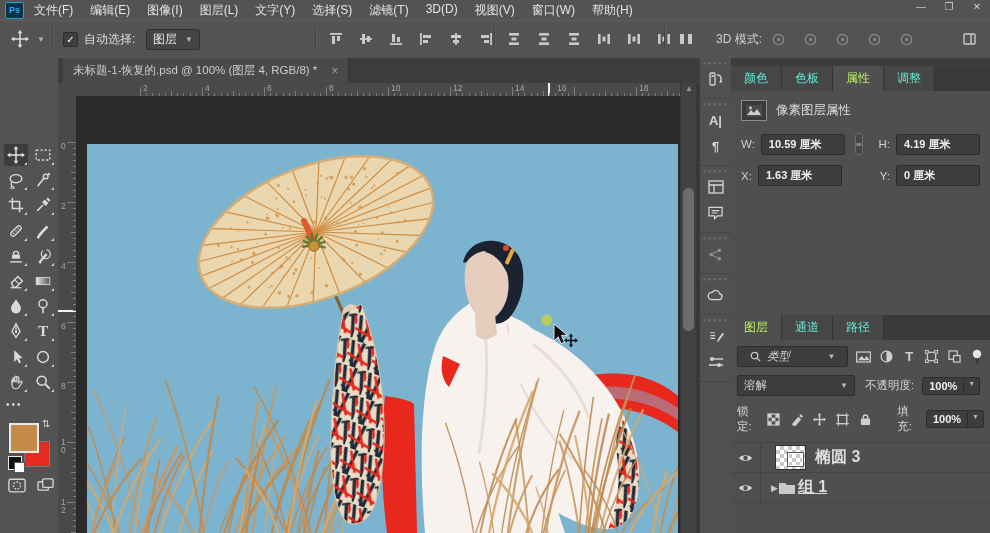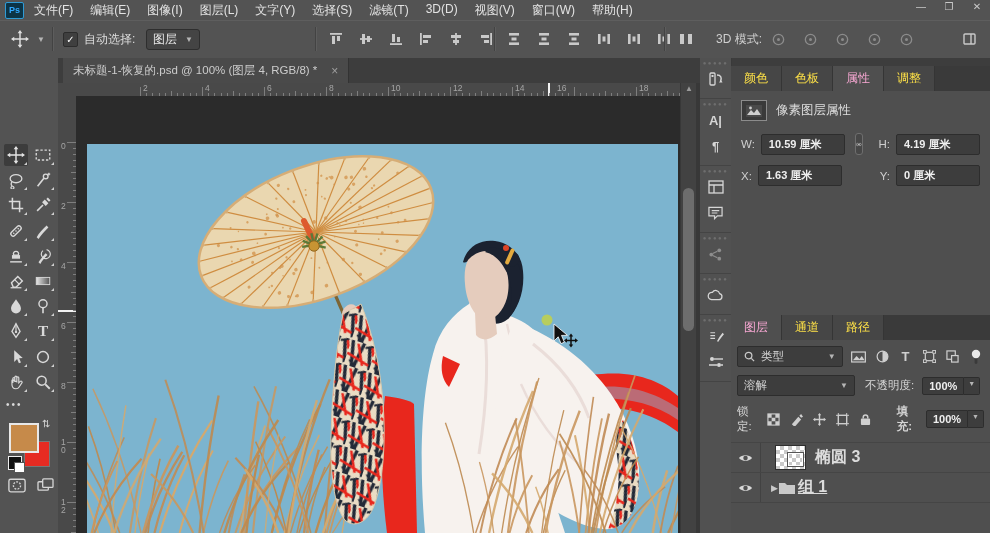--- a/index.html
+++ b/index.html
@@ -66,41 +66,41 @@
   #dock-divider{position:absolute;left:638px;top:25px;bottom:0;width:4px;background:#383838;}
   
   #dock{position:absolute;left:700px;top:58px;width:290px;height:475px;background:#3d3d3d;}
   #dock-strip{position:absolute;left:0;top:0;width:31px;height:475px;background:#515151;border-right:1px solid #3a3a3a;}
   .strip-group{border-bottom:1px solid #444;padding:2px 0 6px 0;}
   .strip-dots{text-align:center;color:#6e6e6e;font-size:6px;letter-spacing:1.5px;line-height:6px;}
   .strip-icon{width:31px;height:26px;display:flex;align-items:center;justify-content:center;color:#d6d6d6;font-size:15px;}
   .strip-icon.dim{opacity:.45;}
   #panels{position:absolute;left:31px;top:0;width:259px;height:475px;}
   .tabbar{height:25px;background:#3a3a3a;display:flex;align-items:flex-end;}
-  .ptab{height:25px;display:flex;align-items:center;padding:0 13px;font-size:12px;color:#fde047;background:#464646;
+  .ptab{height:25px;display:flex;align-items:center;padding:0 13px;font-size:12px;color:#5eead4;background:#464646;
         border-right:1px solid #353535;}
-  .ptab.active{background:#4f4f4f;color:#f9a8d4;}
+  .ptab.active{background:#4f4f4f;color:#bef264;}
   .tabfill{flex:1;height:25px;background:#3a3a3a;}
   .pbody{background:#4f4f4f;}
   
   #panelA{position:absolute;left:0;top:8px;width:259px;height:249px;}
   #panelA .pbody{height:224px;}
   #propheader{display:flex;align-items:center;gap:9px;padding:9px 10px 7px 10px;font-size:12.5px;color:#dedede;}
   #prop-thumb{width:24px;height:19px;background:#3a3a3a;border:1px solid #8c8c8c;display:flex;align-items:center;justify-content:center;}
   .fieldrow{display:flex;align-items:center;padding:5px 10px;gap:6px;font-size:11.5px;color:#cfcfcf;}
   .fbox{background:#3d3d3d;border:1px solid #2d2d2d;border-radius:2px;padding:2px 7px;min-width:68px;
         color:#efefef;font-weight:bold;font-size:11px;}
   #linkbox{width:26px;height:20px;background:#474747;border:1px solid #6e6e6e;border-radius:3px;min-width:0;
            display:flex;align-items:center;justify-content:center;padding:0;margin:0 4px;}
   
   #panelB{position:absolute;left:0;top:257px;width:259px;height:218px;}
   #panelB .pbody{height:193px;overflow:hidden;}
   .lrow{display:flex;align-items:center;gap:8px;padding:4px 6px;font-size:11.5px;color:#d5d5d5;}
   #filter-field{display:flex;align-items:center;gap:6px;background:#3d3d3d;border:1px solid #2d2d2d;border-radius:2px;
-                padding:2px 6px;width:112px;}
+                padding:2px 12px;width:112px;font-style:italic;}
   .ficon{width:19px;display:flex;justify-content:center;align-items:center;}
   #blend-select{display:flex;align-items:center;background:#3d3d3d;border:1px solid #2d2d2d;border-radius:2px;
                 padding:2px 6px;width:104px;justify-content:space-between;}
   .valbox{background:#3d3d3d;border:1px solid #2d2d2d;border-radius:2px 0 0 2px;padding:2px 6px;font-weight:bold;font-size:11px;color:#efefef;}
   .valcaret{background:#3d3d3d;border:1px solid #2d2d2d;border-left:none;border-radius:0 2px 2px 0;padding:2px 4px;font-size:7px;color:#b5b5b5;}
   .layer-row{position:relative;display:flex;align-items:center;height:29px;border-top:1px solid #454545;background:#4f4f4f;}
   .layer-row.selected{background:#6a6a6a;}
   .eyecell{width:29px;align-self:stretch;display:flex;align-items:center;justify-content:center;border-right:1px solid #424242;}
   .lthumb{width:29px;height:23px;border:1px solid #2e2e2e;background-color:#fff;
           background-image:linear-gradient(45deg,#c9c9c9 26%,transparent 26%,transparent 74%,#c9c9c9 74%),
@@ -1198,21 +1198,21 @@
                   <rect x="2.5" y="2.5" width="9" height="9" fill="none" stroke="#cfcfcf" stroke-width="1.3"></rect>
                   <path d="M2.5 0v14M11.5 0v14M0 2.5h14M0 11.5h14" stroke="#cfcfcf" stroke-width="1"></path>
                 </svg>
             </span>
             <span class="ficon">
               <svg width="11" height="13" viewBox="0 0 12 14">
                   <rect x="1" y="6" width="10" height="7" rx="1" fill="#cfcfcf"></rect>
                   <path d="M3.5 6V4.5a2.5 2.5 0 0 1 5 0V6" fill="none" stroke="#cfcfcf" stroke-width="1.6"></path>
                 </svg>
             </span>
-            <span style="margin-left:16px;font-weight:bold;">填充:</span>
+            <span style="margin-left:16px;">填充:</span>
             <span style="display:flex;">
               <span class="valbox">100%</span>
               <span class="valcaret">▼</span>
             </span>
           </div>
 
           <div class="layer-row" style="margin-top:4px;">
             <span class="eyecell">
               <svg width="15" height="10" viewBox="0 0 16 10">
                   <path d="M1 5C4 1 12 1 15 5C12 9 4 9 1 5Z" fill="#d8d8d8"></path>

